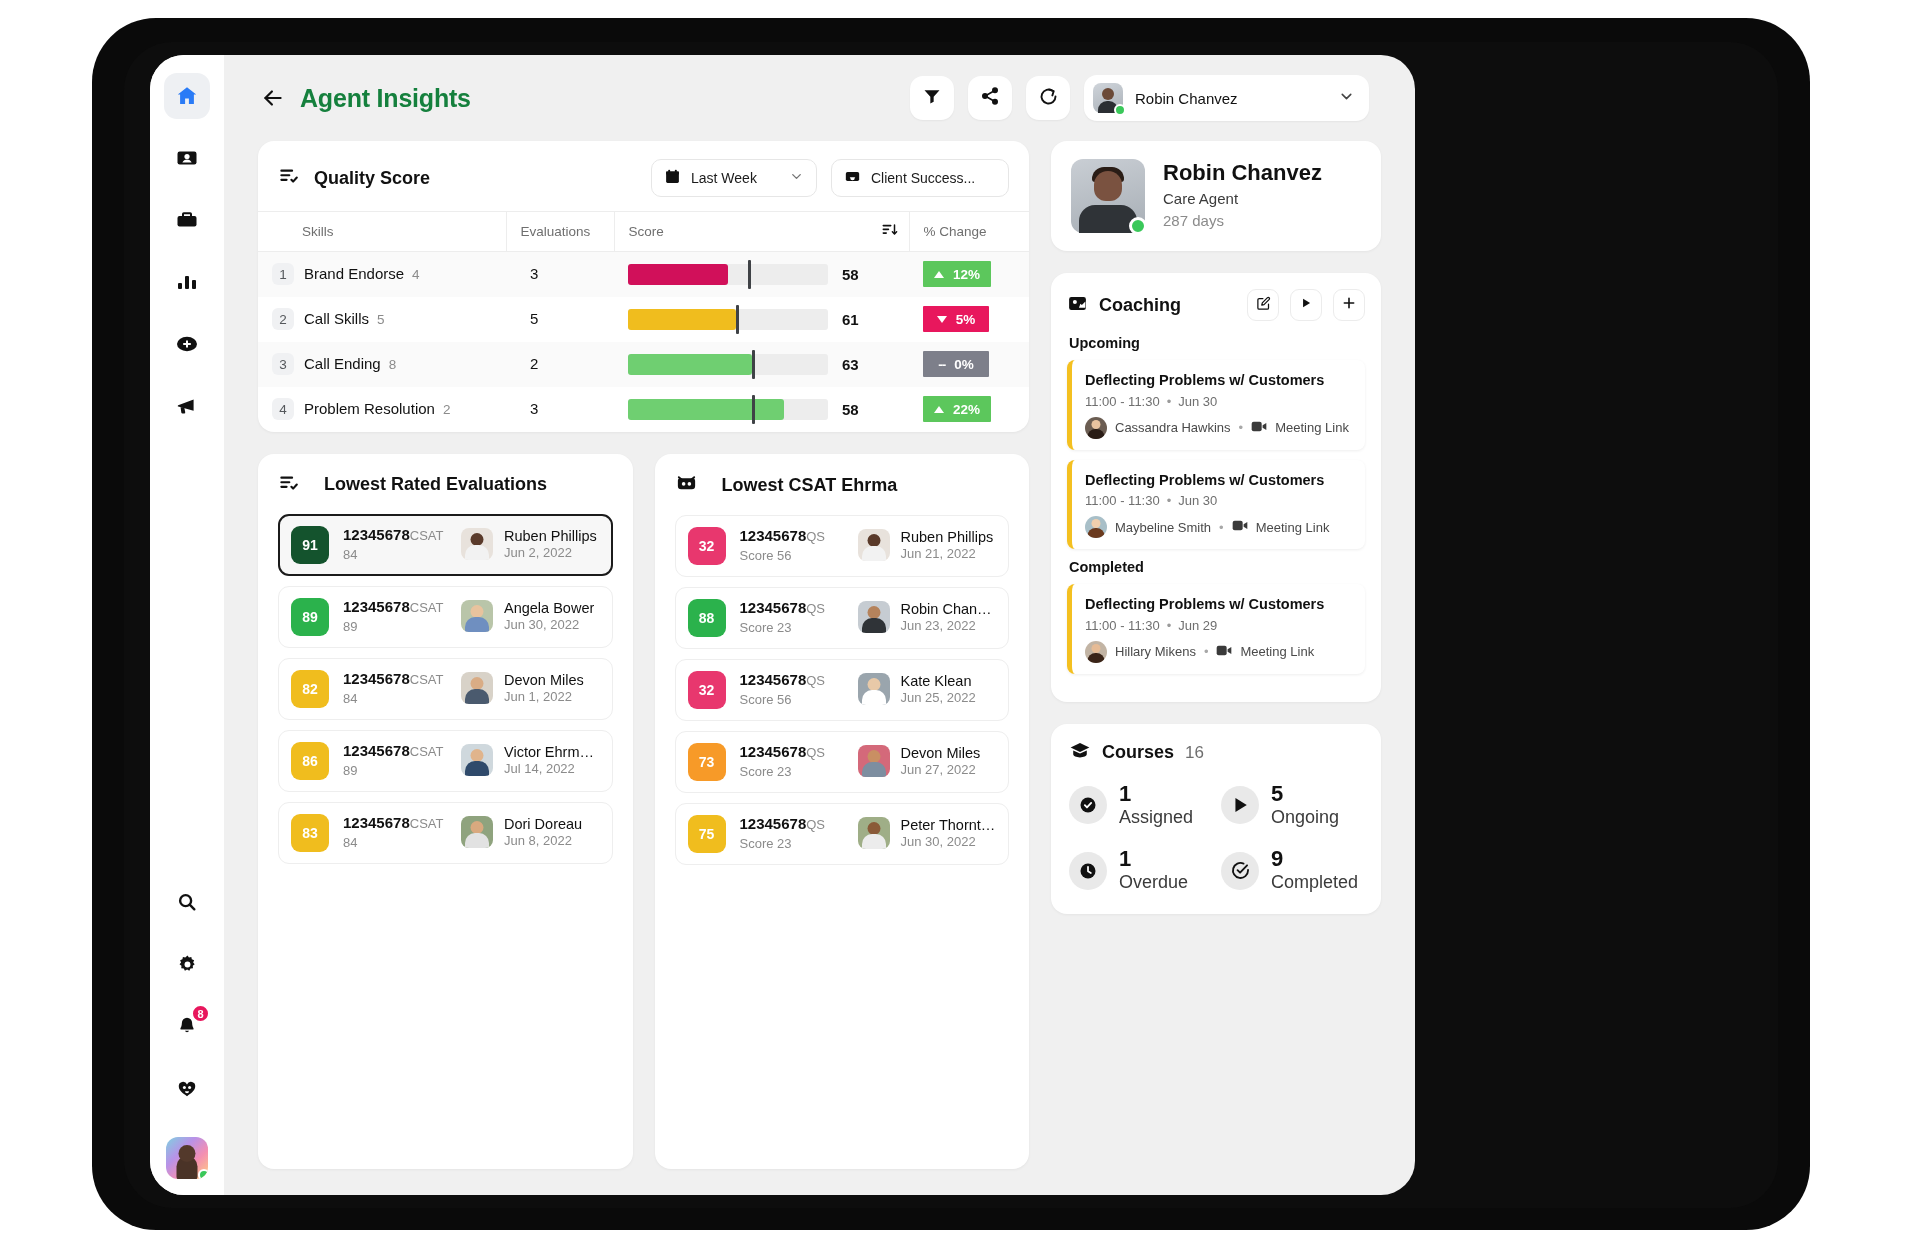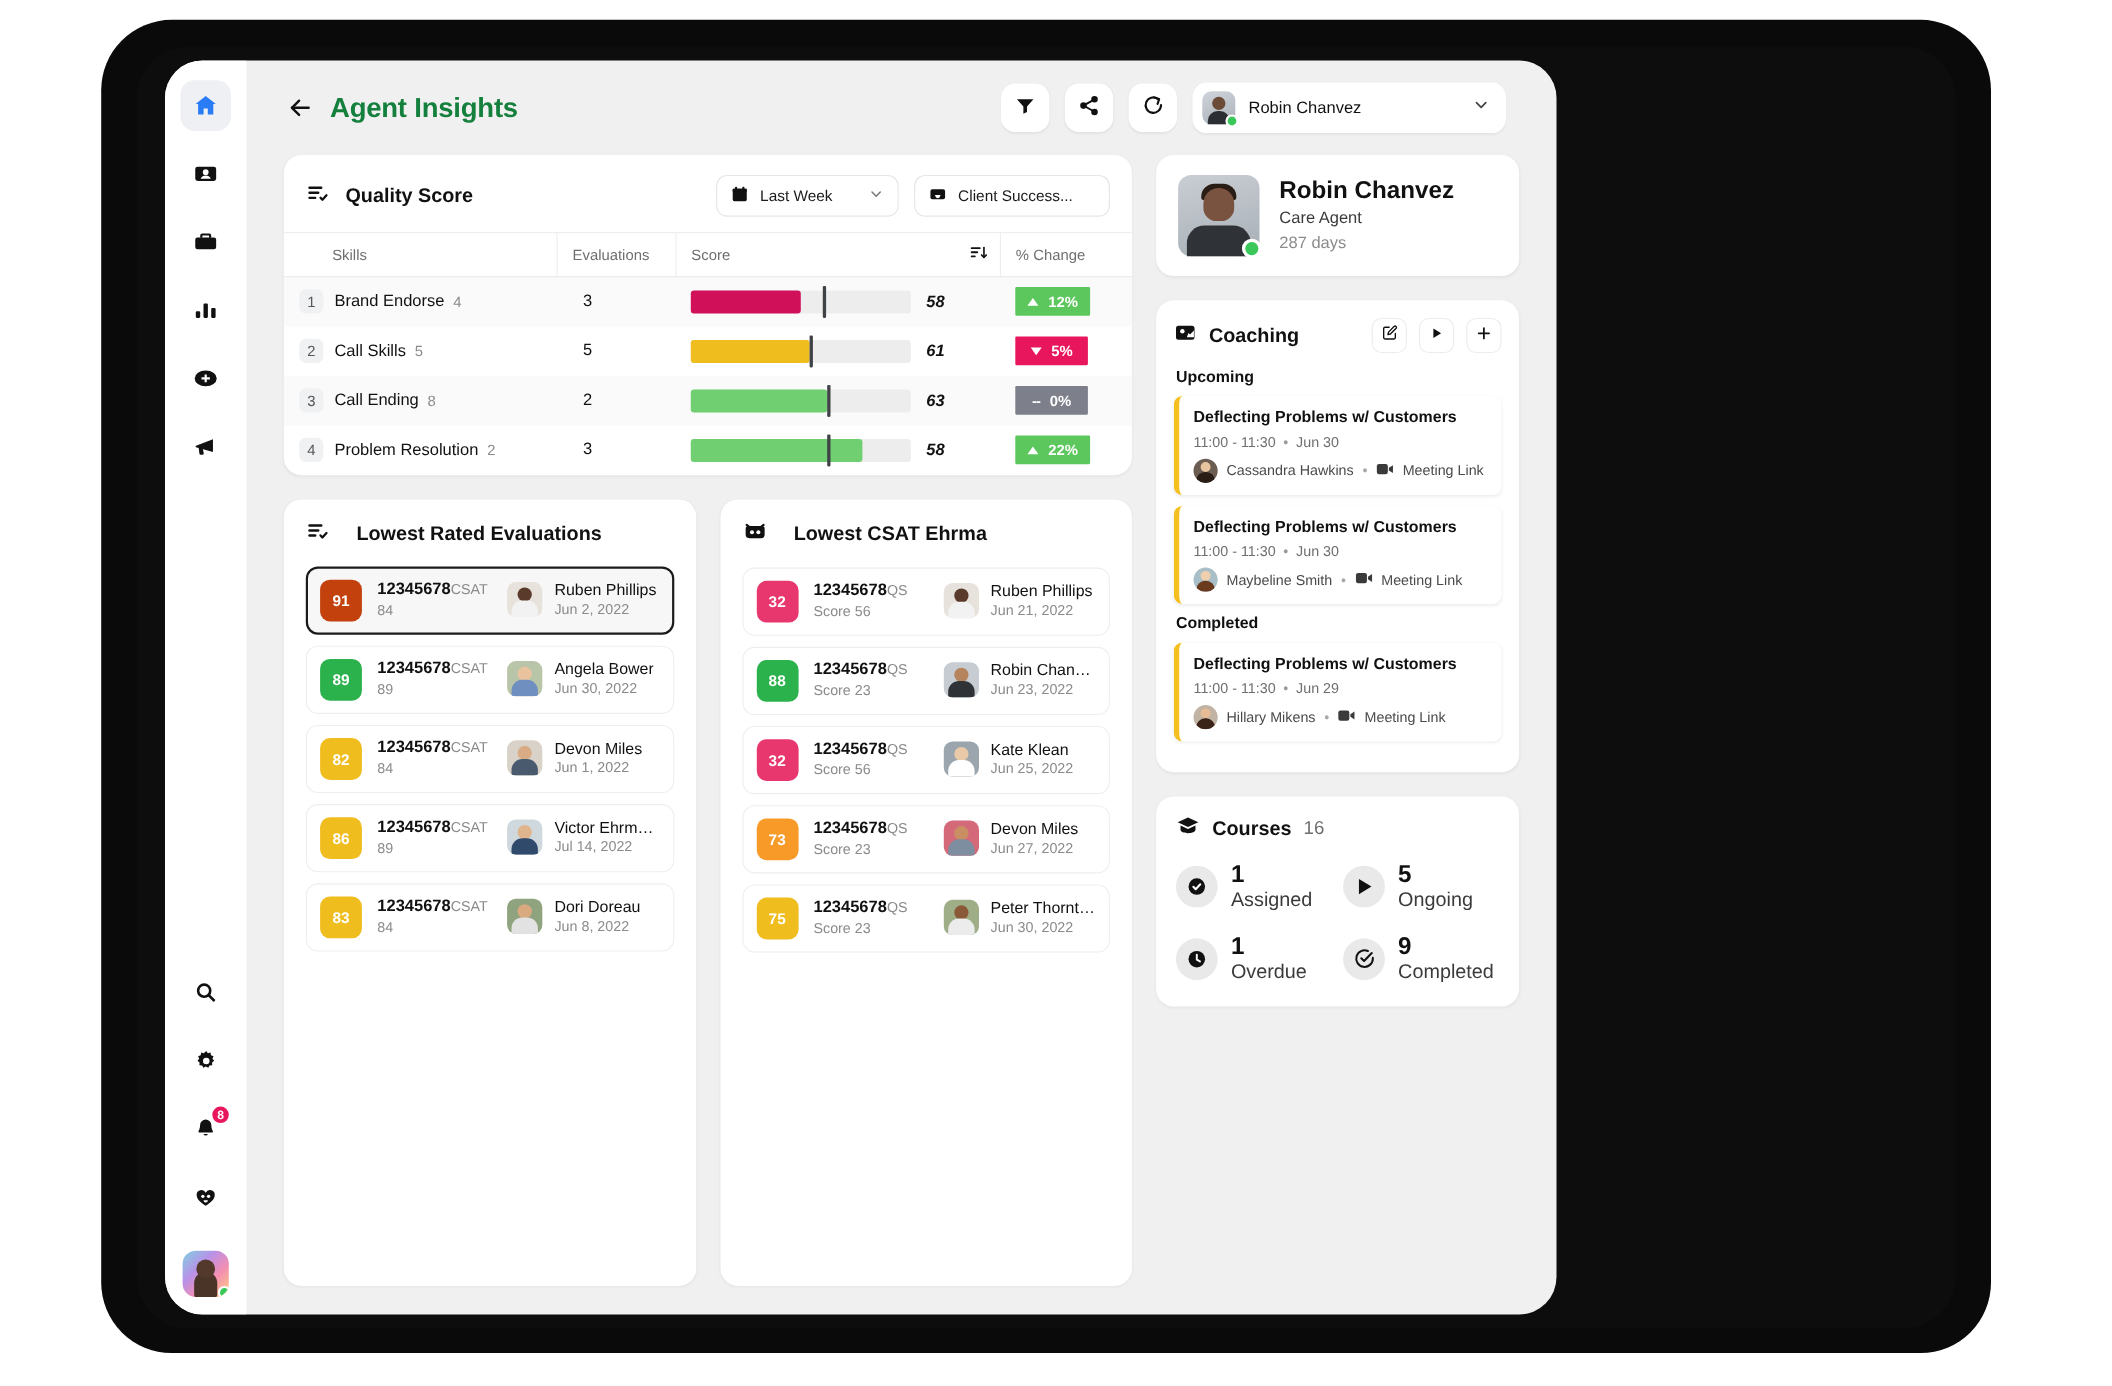--- a/index.html
+++ b/index.html
@@ -151,21 +151,21 @@
   }
   .sk-name { font-size: 15px; color:#111; }
   .sk-count { font-size: 13.5px; color:#8b8b8b; margin-left: 8px; }
   .ev-val { font-size: 15px; color:#111; padding-left: 24px; }
 
   .bar-cell { padding-right: 14px !important; }
   .bar-wrap { position: relative; display:flex; align-items:center; gap: 14px; padding-left: 14px; }
   .bar-track { position: relative; width: 200px; height: 21px; background:#ededed; border-radius:3px; }
   .bar-fill { position:absolute; left:0; top:0; bottom:0; border-radius:3px; }
   .bar-marker { position:absolute; top:-4px; bottom:-4px; width:3px; background:#3f4246; border-radius:1px; }
-  .bar-score { font-size: 15px; font-weight:600; color:#111;font-style:italic; }
+  .bar-score { font-size: 15px; font-weight:600; color:#111; }
 
   .chg-cell { padding-left: 14px !important; }
   .chip {
     display:inline-flex; align-items:center; justify-content:center; gap:9px;
     min-width: 66px; height: 26px; border-radius: 1px; padding: 0 11px;
     font-size: 13.5px; font-weight: 600; color:#fff;
   }
   .chip .tri-up { width:0;height:0;border-left:5px solid transparent;border-right:5px solid transparent;border-bottom:7px solid #fff; }
   .chip .tri-dn { width:0;height:0;border-left:5px solid transparent;border-right:5px solid transparent;border-top:7px solid #fff; }
   .chip .dash { font-weight:700; letter-spacing:-1px; }
@@ -545,21 +545,21 @@
                       <rect x="2.5" y="5" width="14" height="2.4" rx="1.2"></rect>
                       <rect x="2.5" y="10" width="11" height="2.4" rx="1.2"></rect>
                       <rect x="2.5" y="15" width="8" height="2.4" rx="1.2"></rect>
                       <path d="M14.6 16.1l1.9 2 4-4.4" fill="none" stroke="#111" stroke-width="2.3" stroke-linecap="round" stroke-linejoin="round"></path>
                     </svg>
                 </span>
                 <h2 class="card-title">Lowest Rated Evaluations</h2>
               </div>
               <div class="list-items" id="lowest-rated-list">
                   <div class="item-row selected">
-                    <span class="score-box" style="background:#c2410c">91</span>
+                    <span class="score-box" style="background:#14532d">91</span>
                     <span class="item-mid"><span class="item-id">12345678</span><span class="item-sub">CSAT 84</span></span>
                     <span class="item-right">
                       <span class="thumb" style="background:#e8e2dc">
                         <i class="h" style="background:#5a3a2a"></i>
                         <i class="b" style="background:#f2f2f2"></i>
                       </span>
                       <span style="min-width:0">
                         <span class="person-name" style="display:block">Ruben Phillips</span>
                         <span class="person-date" style="display:block">Jun 2, 2022</span>
                       </span>

